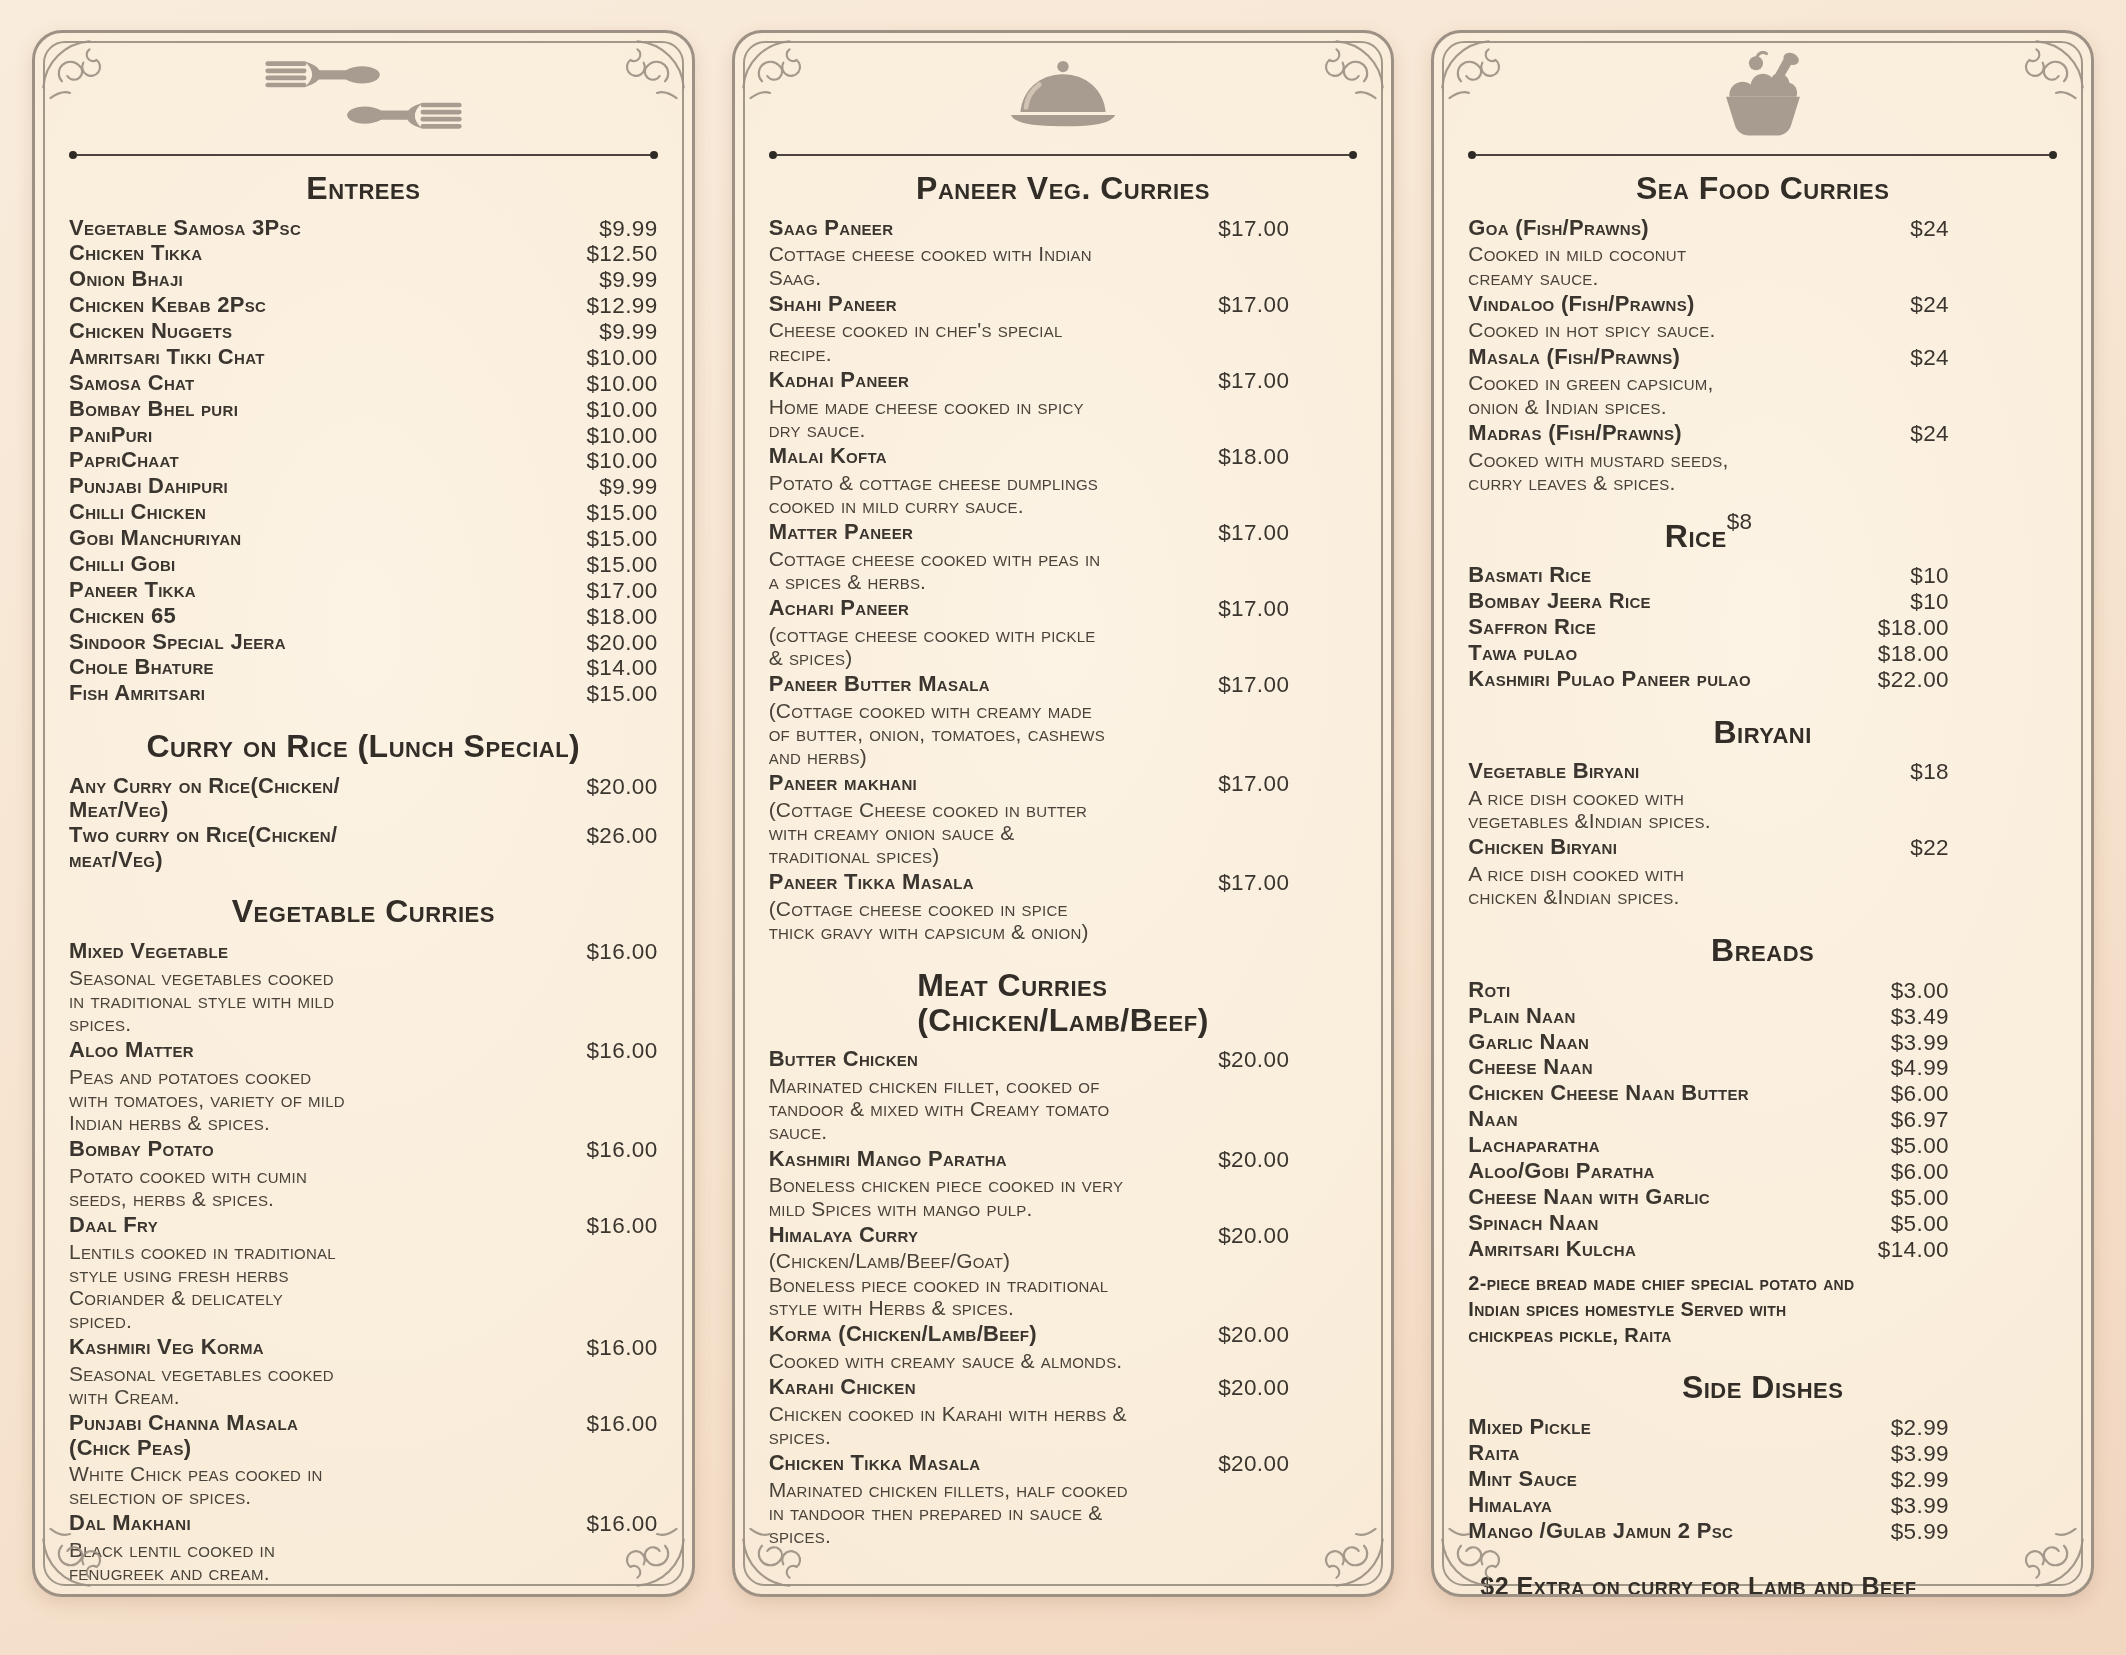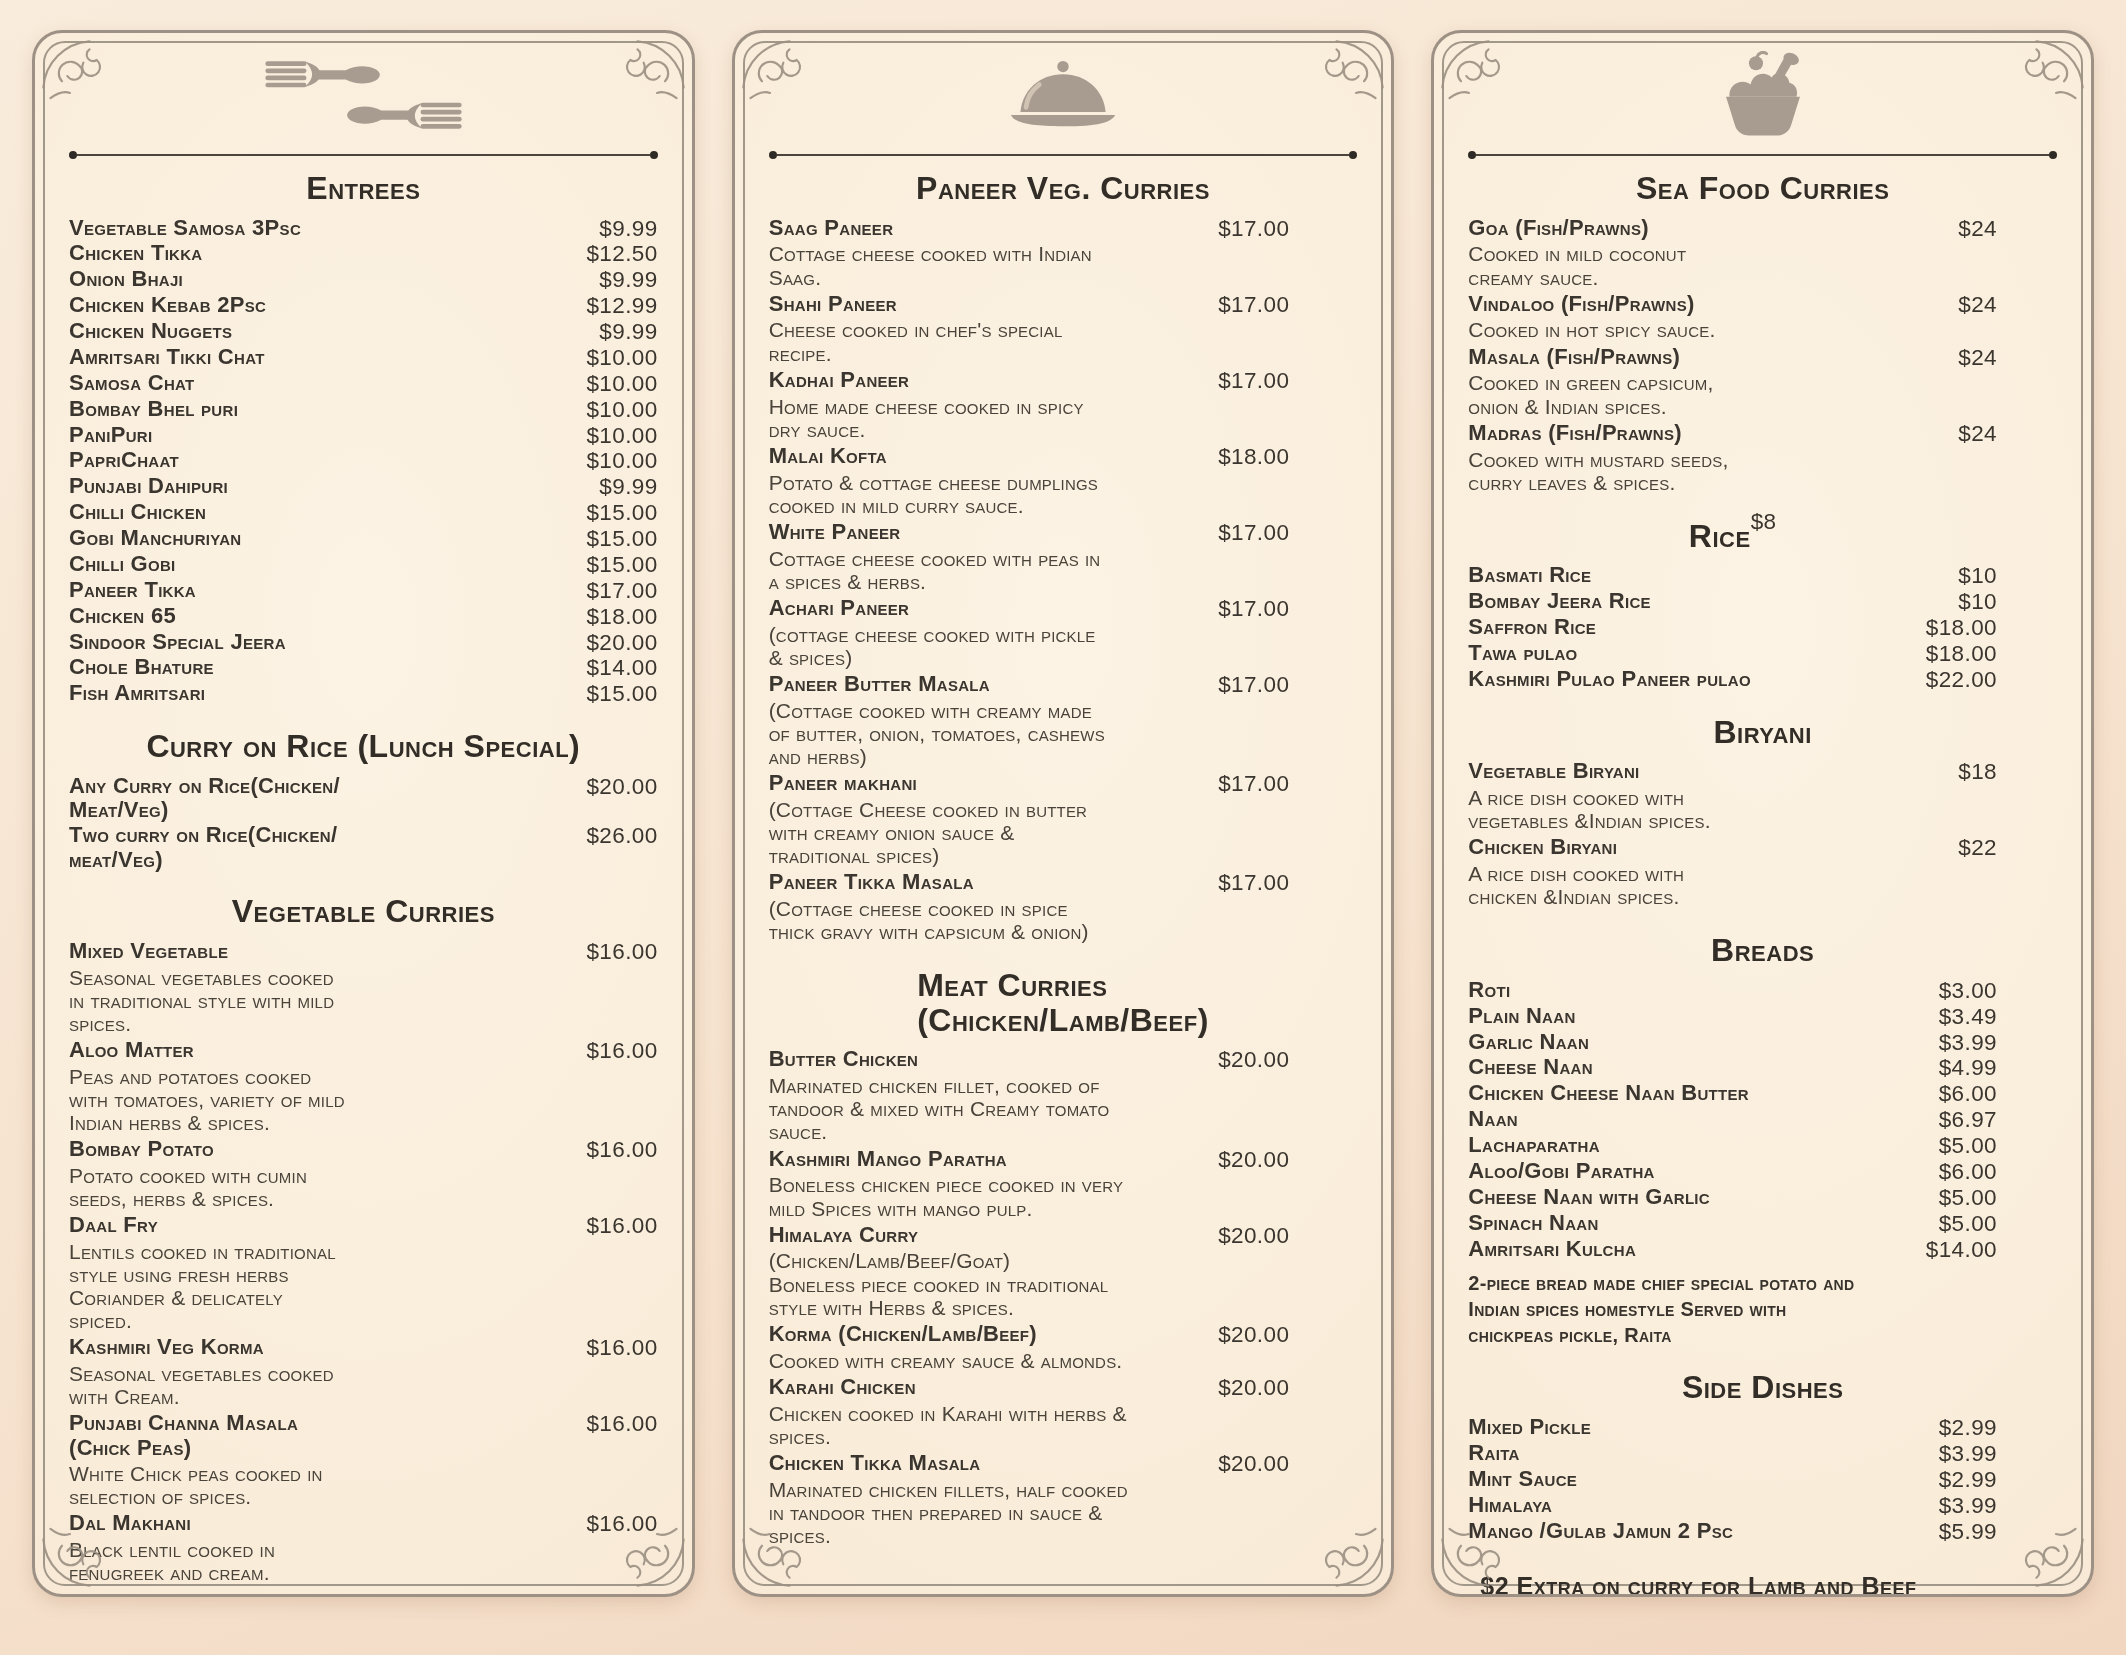--- a/index.html
+++ b/index.html
@@ -47,21 +47,21 @@
   .menu-item:not(:has(.item-desc)){margin-bottom:0;}
   .item-line{display:flex;align-items:flex-start;}
   .item-name{
     flex:1;padding-right:10px;font-weight:bold;font-size:22px;color:#3a352e;
     font-variant:small-caps;letter-spacing:.3px;white-space:pre-line;line-height:1.12;
   }
   .price{
     font-size:22.5px;color:#3a352e;white-space:nowrap;line-height:1.15;letter-spacing:.4px;
   }
   .panel:nth-child(2) .price{margin-right:68px;}
-  .panel:nth-child(3) .price{margin-right:60px;}
+  .panel:nth-child(3) .price{margin-right:108px;}
   .item-desc{
     font-size:21px;color:#49433a;font-variant:small-caps;letter-spacing:.2px;
     white-space:pre-line;line-height:1.1;margin:1px 0 3px;
   }
   .section-note{
     font-size:20px;font-weight:bold;color:#38332c;font-variant:small-caps;
     white-space:pre-line;line-height:1.3;margin:8px 0 0;letter-spacing:.3px;
   }
   .panel-footer{
     font-size:25px;font-weight:bold;color:#332e28;font-variant:small-caps;
@@ -405,21 +405,21 @@
             <div class="menu-item">
               <div class="item-line">
                 <span class="item-name">Malai Kofta</span>
                 <span class="price">$18.00</span>
               </div>
               <div class="item-desc">Potato &amp; cottage cheese dumplings
 cooked in mild curry sauce.</div>
             </div>
             <div class="menu-item">
               <div class="item-line">
-                <span class="item-name">White Paneer</span>
+                <span class="item-name">Matter Paneer</span>
                 <span class="price">$17.00</span>
               </div>
               <div class="item-desc">Cottage cheese cooked with peas in
 a spices &amp; herbs.</div>
             </div>
             <div class="menu-item">
               <div class="item-line">
                 <span class="item-name">Achari Paneer</span>
                 <span class="price">$17.00</span>
               </div>

